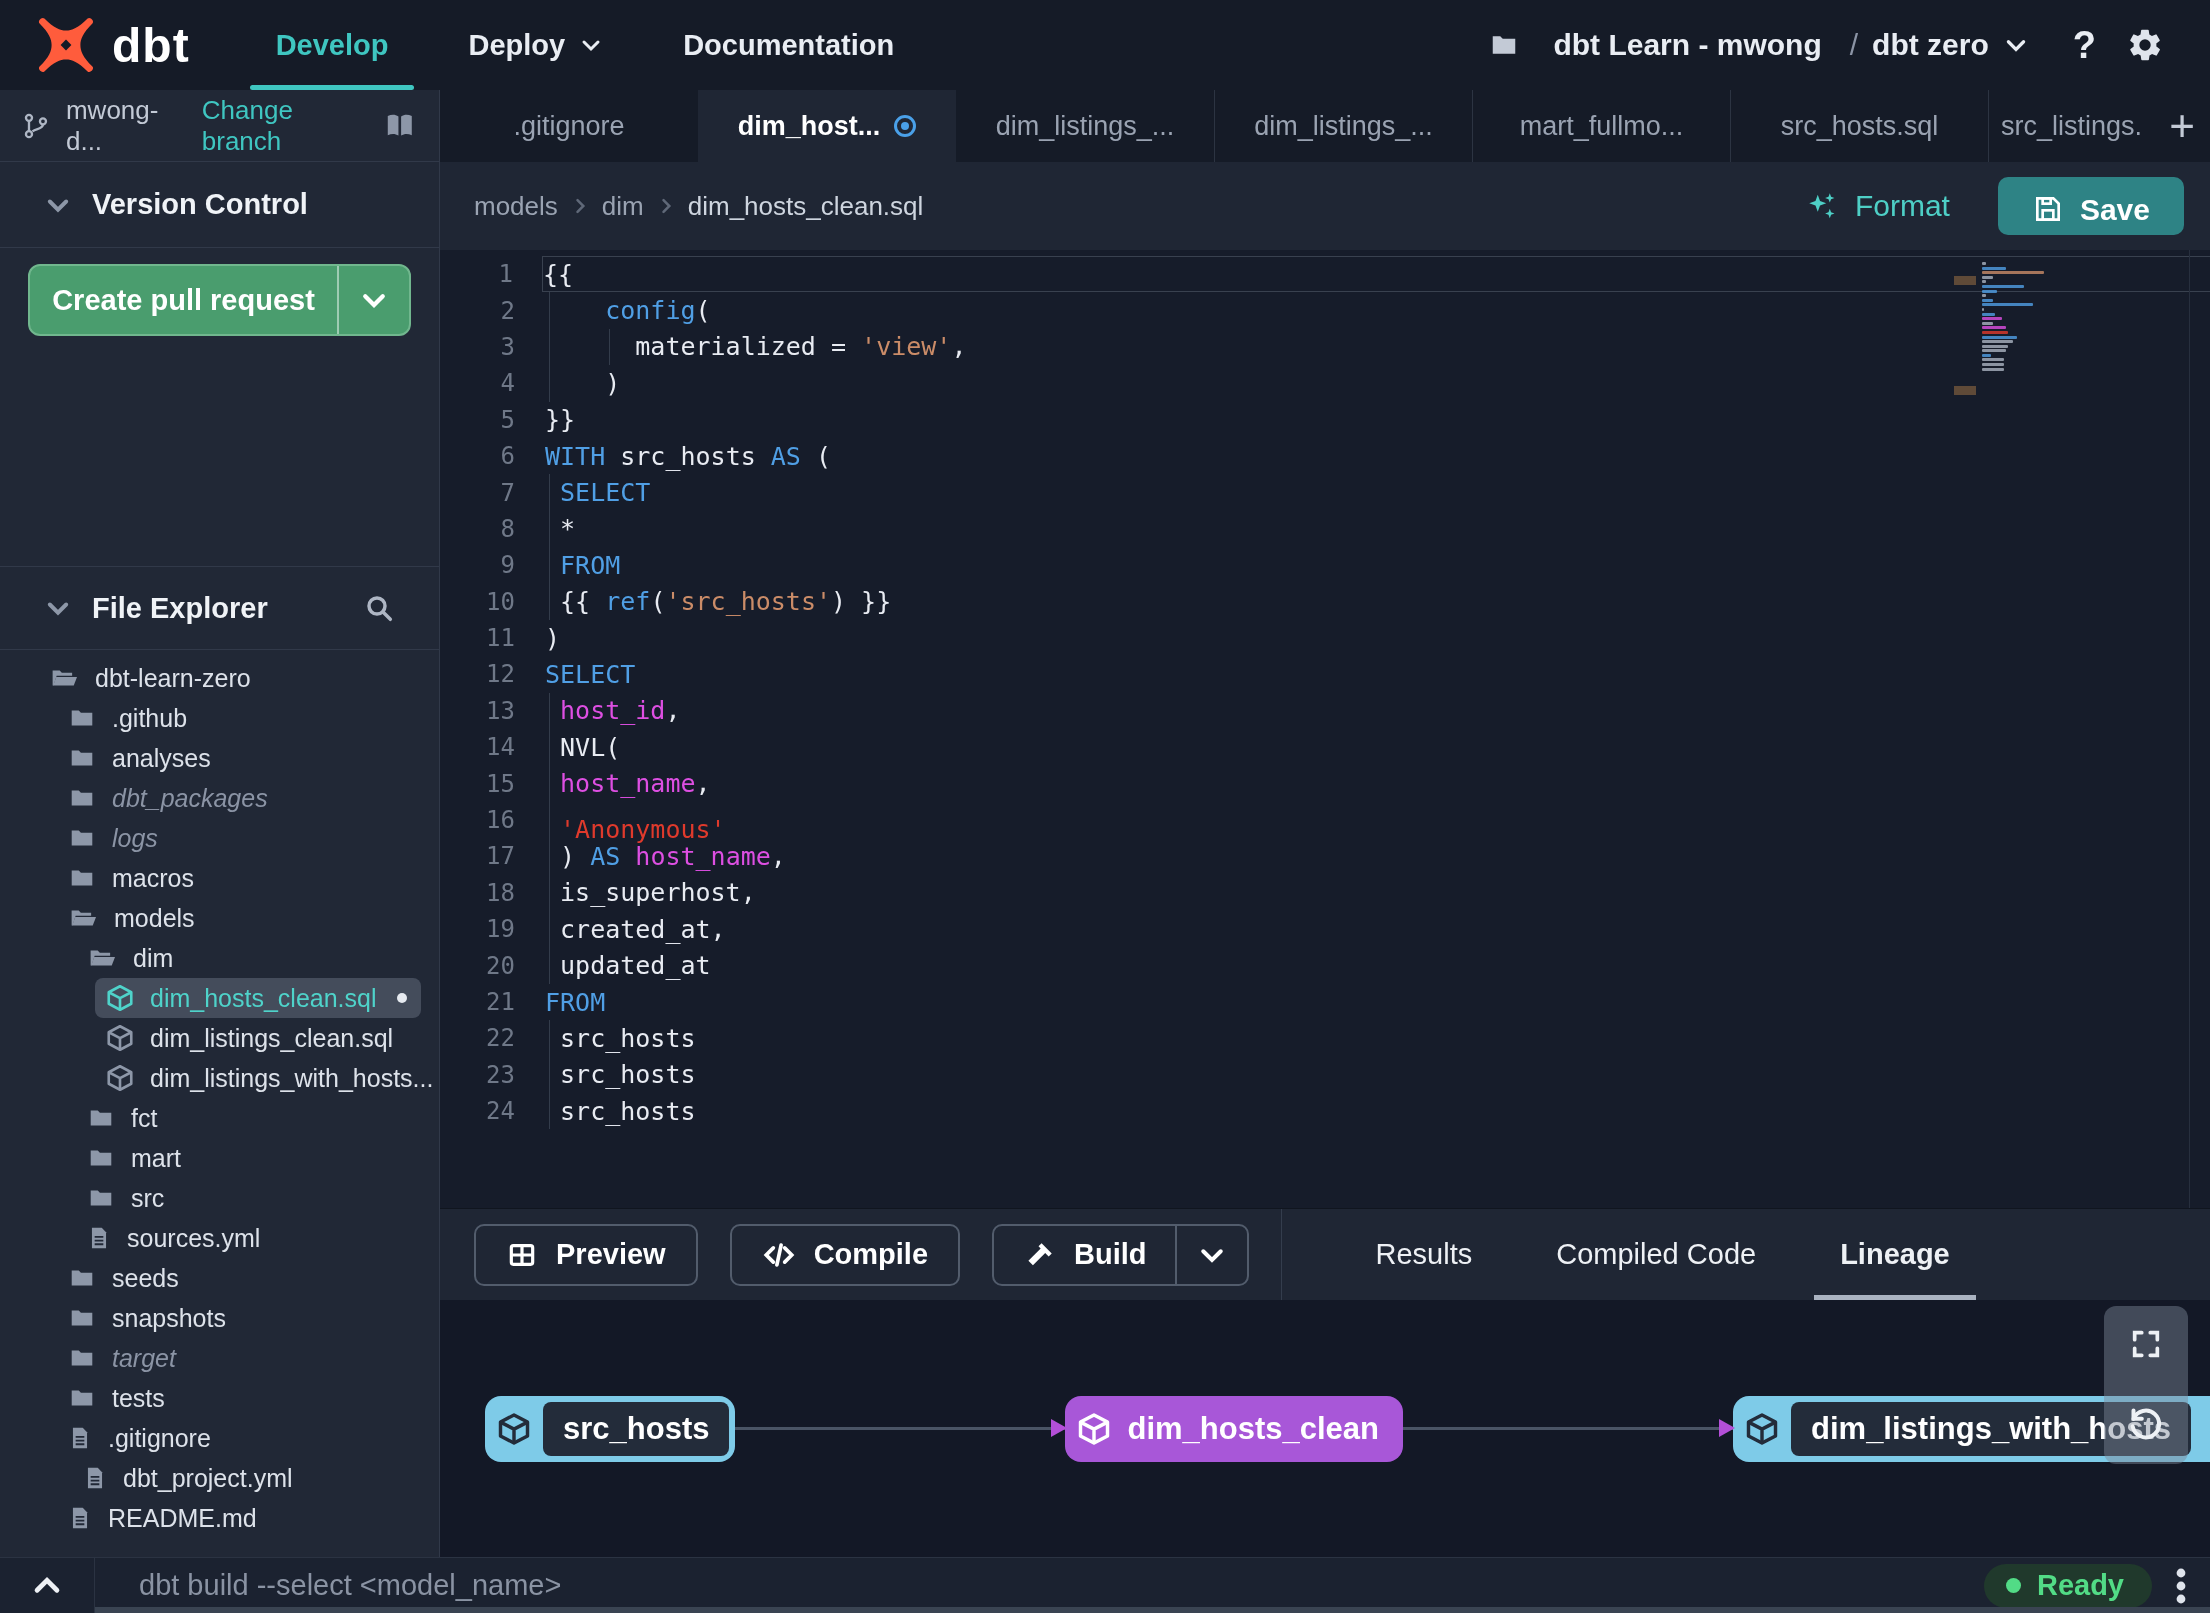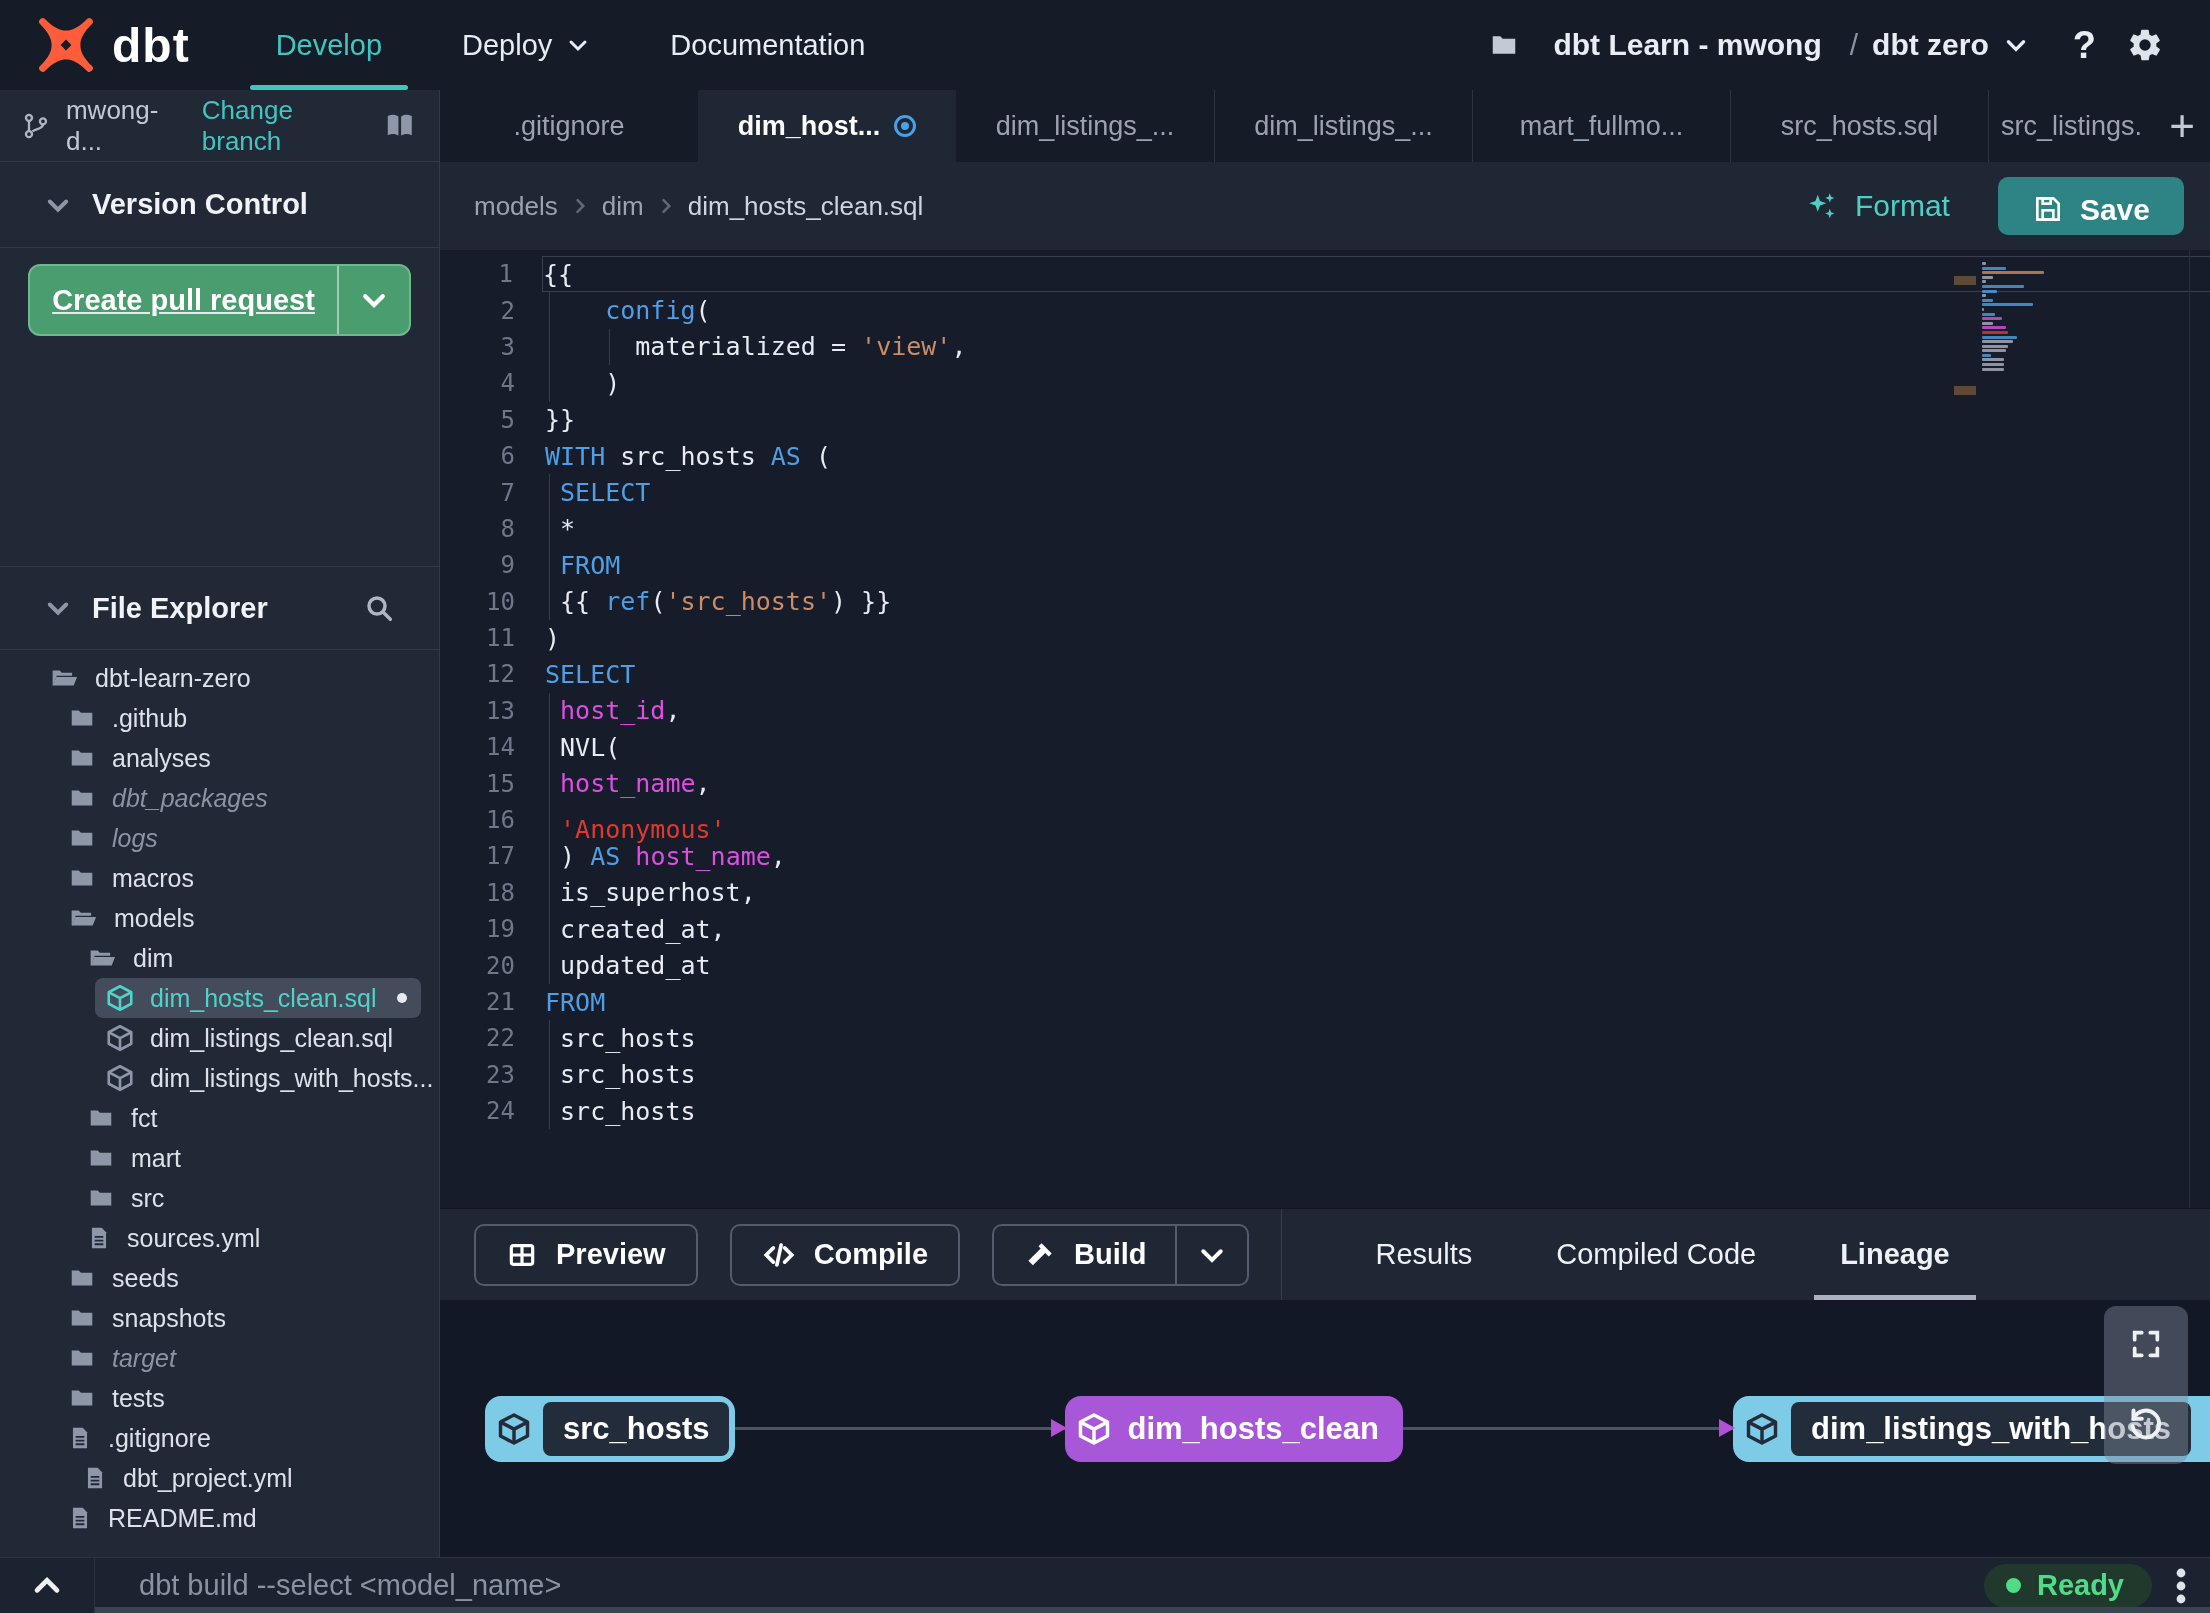--- a/index.html
+++ b/index.html
@@ -8,21 +8,21 @@
         background:#151b27; font-family:"Liberation Sans",sans-serif; color:#e6eaf0;
         position:relative; overflow:hidden; }
   svg{ display:block; }
 
   
   .topnav{ flex:0 0 90px; display:flex; align-items:center; padding-left:36px; background:#151b27; }
   .logo{ display:flex; align-items:center; gap:16px; margin-right:86px; }
   .logo-mark{ width:60px; height:60px; }
   .logo-text{ font-size:48px; font-weight:bold; color:#fff; letter-spacing:1px; }
   .nav-item{ position:relative; height:90px; display:flex; align-items:center; gap:14px;
-             font-size:29px; font-weight:400; color:#e9edf3; margin-right:80px; cursor:pointer; }
+             font-size:29px; font-weight:700; color:#e9edf3; margin-right:80px; cursor:pointer; }
   .nav-item.active{ color:#3fc6c1; }
   .nav-item.active::after{ content:""; position:absolute; left:-26px; right:-26px; bottom:0;
              height:5px; background:#3fc6c1; border-radius:3px; }
   .nav-right{ margin-left:auto; display:flex; align-items:center; padding-right:46px; }
   .nav-right .crumb-proj{ font-size:30px; font-weight:600; color:#e9edf3; margin:0 14px 0 32px; }
   .nav-right .slash{ font-size:30px; color:#8b94a5; margin:0 14px; }
   .nav-right .env{ font-size:30px; font-weight:600; color:#e9edf3; margin-right:14px; }
   .help-btn{ font-size:38px; font-weight:bold; color:#e9edf3; margin:0 30px 0 44px; cursor:pointer; }
   .icon-gray{ color:#aeb6c4; }
 
@@ -33,21 +33,21 @@
   .sidebar{ flex:0 0 440px; width:440px; background:#212836; border-right:1px solid #313949;
             display:flex; flex-direction:column; overflow:hidden; }
   .branch-row{ flex:0 0 72px; display:flex; align-items:center; gap:16px; padding:0 22px;
                border-bottom:1px solid #313949; }
   .branch-name{ font-size:26px; color:#c3cad6; }
   .change-branch{ font-size:26px; color:#3fc6c1; cursor:pointer; }
   .book-icon{ margin-left:auto; }
   .vc-header,.fe-header{ display:flex; align-items:center; gap:20px; padding:0 44px;
                font-size:29px; font-weight:700; color:#f0f3f7; }
   .vc-header{ flex:0 0 86px; border-bottom:1px solid #313949; }
-  .pr-area{ flex:0 0 104px; padding:16px 28px;text-decoration:underline; }
+  .pr-area{ flex:0 0 104px; padding:16px 28px; }
   .pr-btn{ width:100%; height:72px; background:#4a9d6e; border:2px solid #71b78e; border-radius:12px;
            display:flex; align-items:stretch; cursor:pointer; color:#fff; }
   .pr-label{ flex:1; display:flex; align-items:center; justify-content:center;
              font-size:29px; font-weight:600; font-family:inherit; }
   .pr-split{ flex:0 0 72px; display:flex; align-items:center; justify-content:center;
              border-left:2px solid #9fccb3; }
   .sb-spacer{ flex:0 0 214px; }
   .fe-header{ flex:0 0 84px; border-top:1px solid #313949; border-bottom:1px solid #313949; }
   .fe-search{ margin-left:auto; cursor:pointer; }
   .tree{ flex:1; overflow:hidden; padding-top:8px; }

